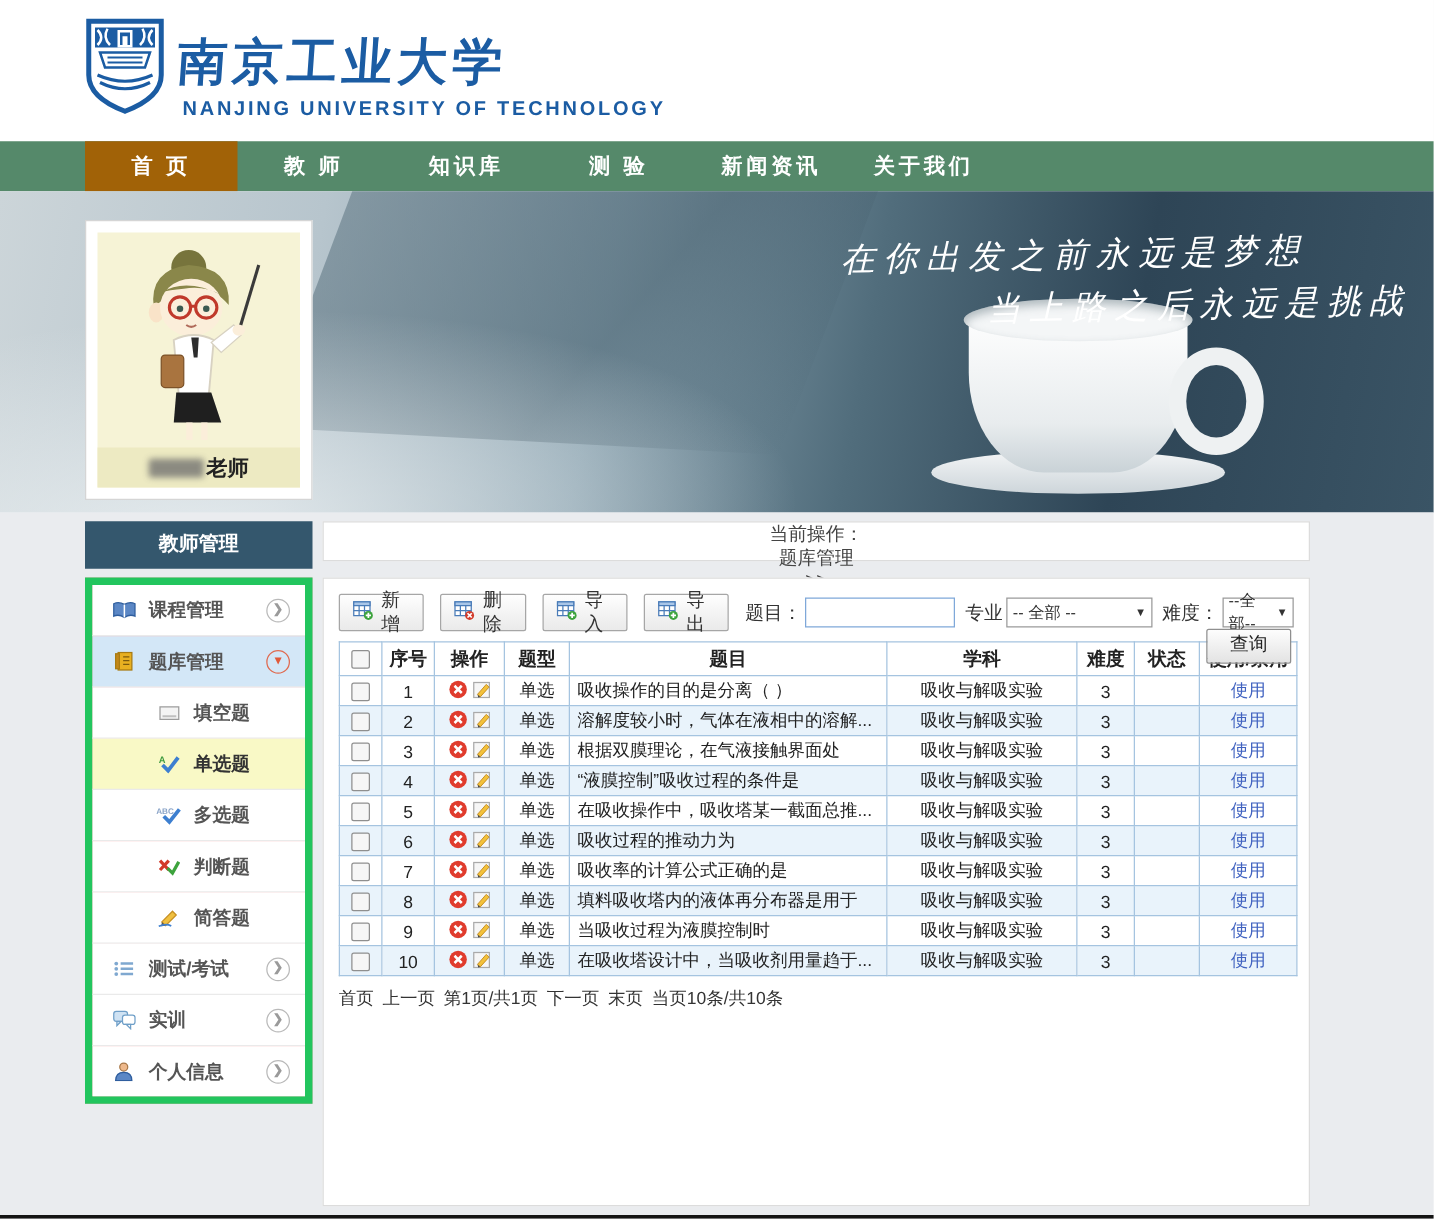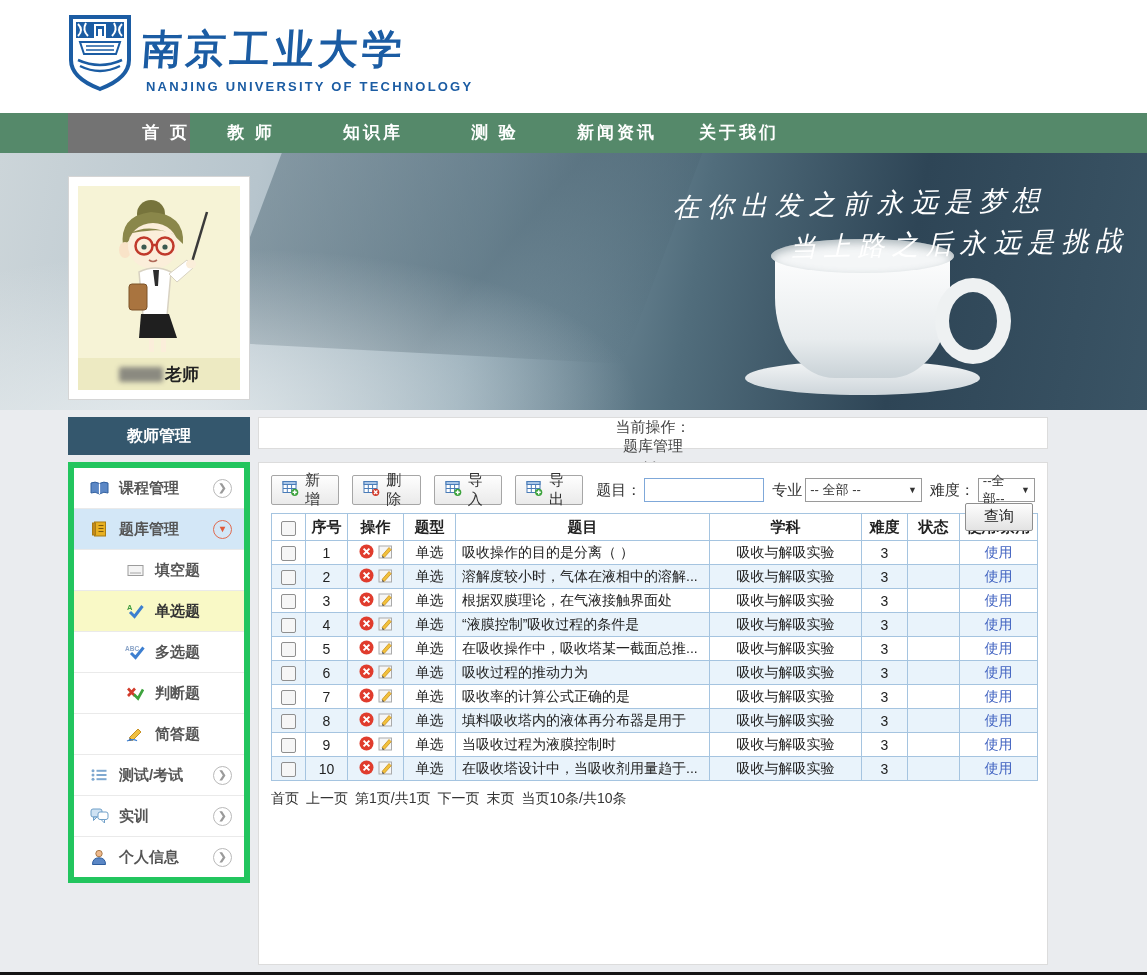--- a/index.html
+++ b/index.html
@@ -3,26 +3,26 @@
 <meta charset="utf-8">
 <style>
   html,body{margin:0;padding:0;}
   body{width:1147px;height:975px;background:#fff;font-family:"Liberation Sans",sans-serif;position:relative;overflow:hidden;}
   .page{position:absolute;inset:0;}
 
   
   .site-header{position:absolute;top:0;left:0;width:1147px;height:113px;background:#fff;}
   .logo{position:absolute;left:68px;top:14px;}
   .uni-cn{position:absolute;left:142px;top:22px;font-size:40px;font-weight:bold;color:#1b5ca3;font-family:"DejaVu Serif",serif;letter-spacing:4px;transform:skewX(-4deg);}
-  .uni-en{position:absolute;left:146px;top:79px;font-size:13px;font-weight:bold;color:#1b5ca3;letter-spacing:2.2px;}
+  .uni-en{position:absolute;left:146px;top:79px;font-size:16px;font-weight:bold;color:#1b5ca3;letter-spacing:2.2px;}
 
   
   .main-nav{position:absolute;top:113px;left:0;width:1147px;height:40px;background:#55896a;display:flex;padding-left:68px;box-sizing:border-box;}
   .nav-item{width:122px;height:40px;line-height:40px;text-align:center;color:#fff;font-size:17px;font-weight:bold;letter-spacing:3px;cursor:pointer;}
-  .nav-item.active{background:#737373;text-align:right;}
+  .nav-item.active{background:#a16207;}
 
   
   .banner{position:absolute;top:153px;left:0;width:1147px;height:257px;overflow:hidden;
     background:linear-gradient(100deg,#ccd5d9 0%,#b7c5cd 22%,#8ba3b0 42%,#516d7c 60%,#2e4556 78%,#3a5465 100%);}
   .bn-desk{position:absolute;left:-60px;bottom:-90px;width:700px;height:260px;background:radial-gradient(ellipse at 30% 70%,rgba(235,240,242,.85),rgba(235,240,242,0) 70%);transform:rotate(-4deg);}
   .bn-laptop{position:absolute;left:250px;top:-30px;width:420px;height:230px;background:linear-gradient(115deg,#5d7582 0%,#47606e 60%,rgba(71,96,110,0) 100%);transform:skewX(-18deg) rotate(3deg);opacity:.55;}
   .bn-cup{position:absolute;left:775px;top:95px;width:175px;height:130px;background:linear-gradient(180deg,#ffffff 0%,#e8ecee 70%,#c9d2d7 100%);border-radius:12px 12px 60px 60px / 12px 12px 80px 80px;}
   .bn-cup-top{position:absolute;left:771px;top:86px;width:183px;height:34px;background:#f4f6f7;border-radius:50%;box-shadow:inset 0 4px 8px rgba(90,110,120,.45);}
   .bn-handle{position:absolute;left:935px;top:125px;width:48px;height:58px;border:14px solid #eef1f2;border-radius:50%;}
   .bn-saucer2{position:absolute;left:745px;top:208px;width:235px;height:34px;background:linear-gradient(180deg,#f3f5f6,#cdd5da);border-radius:50%;}

